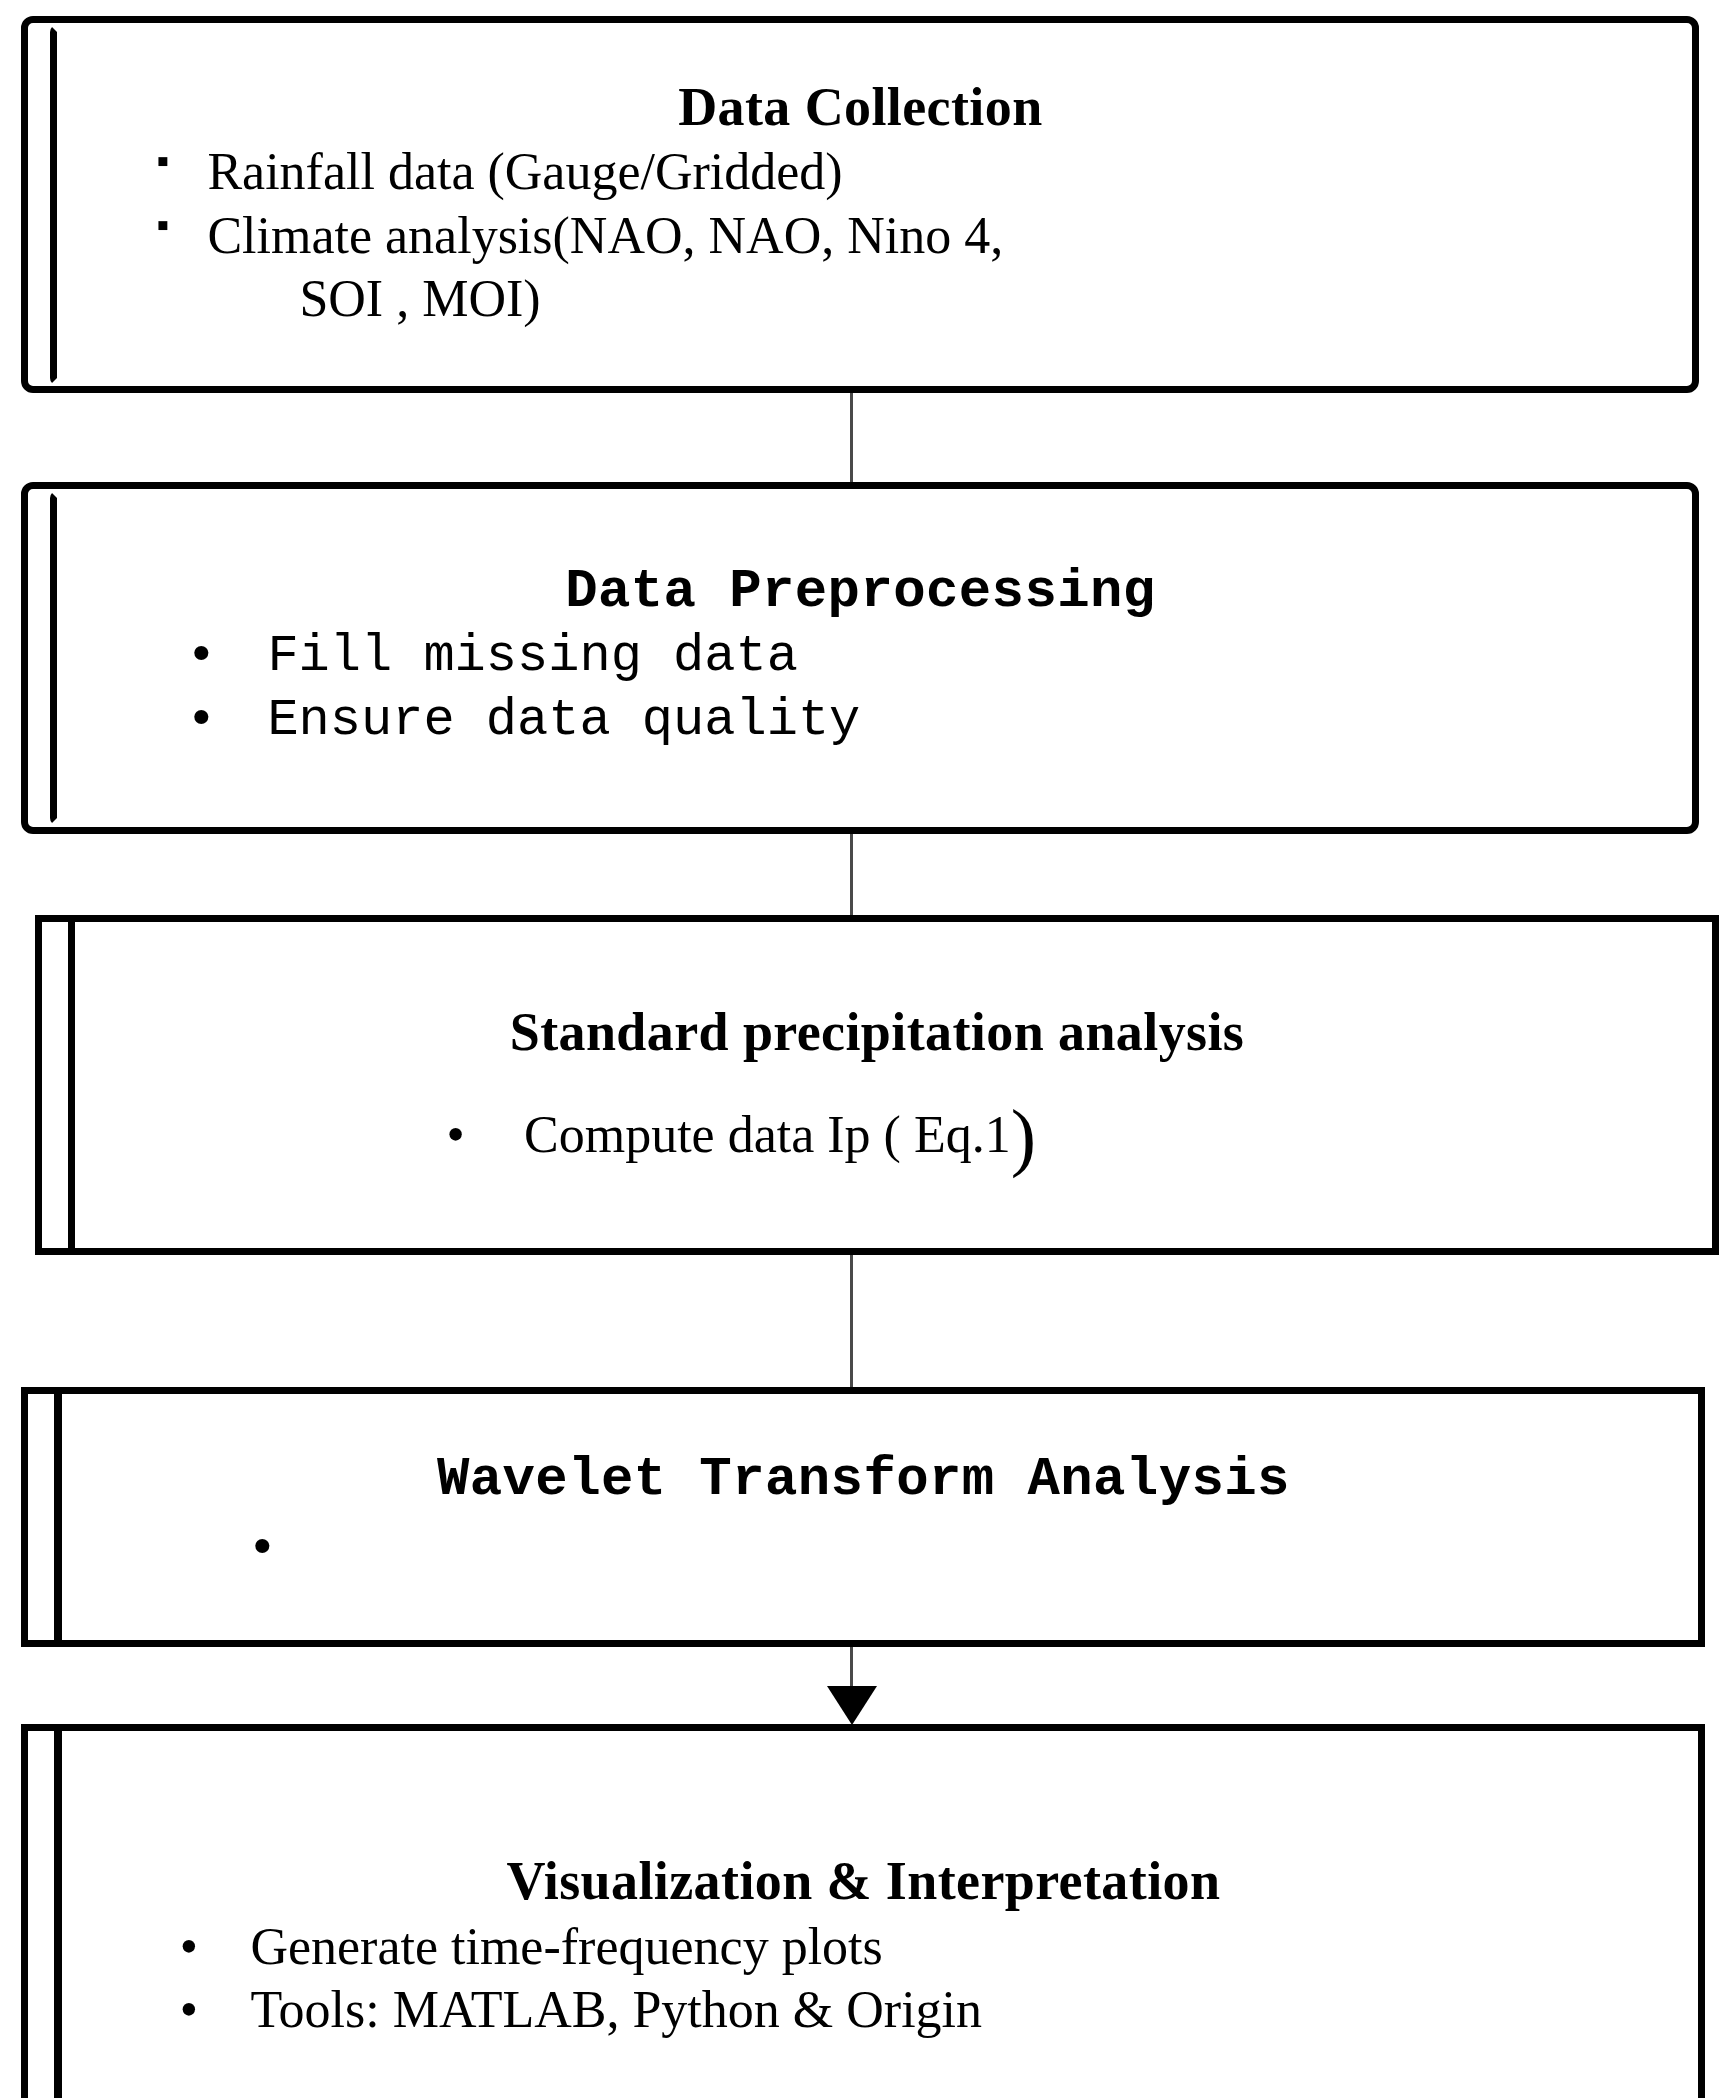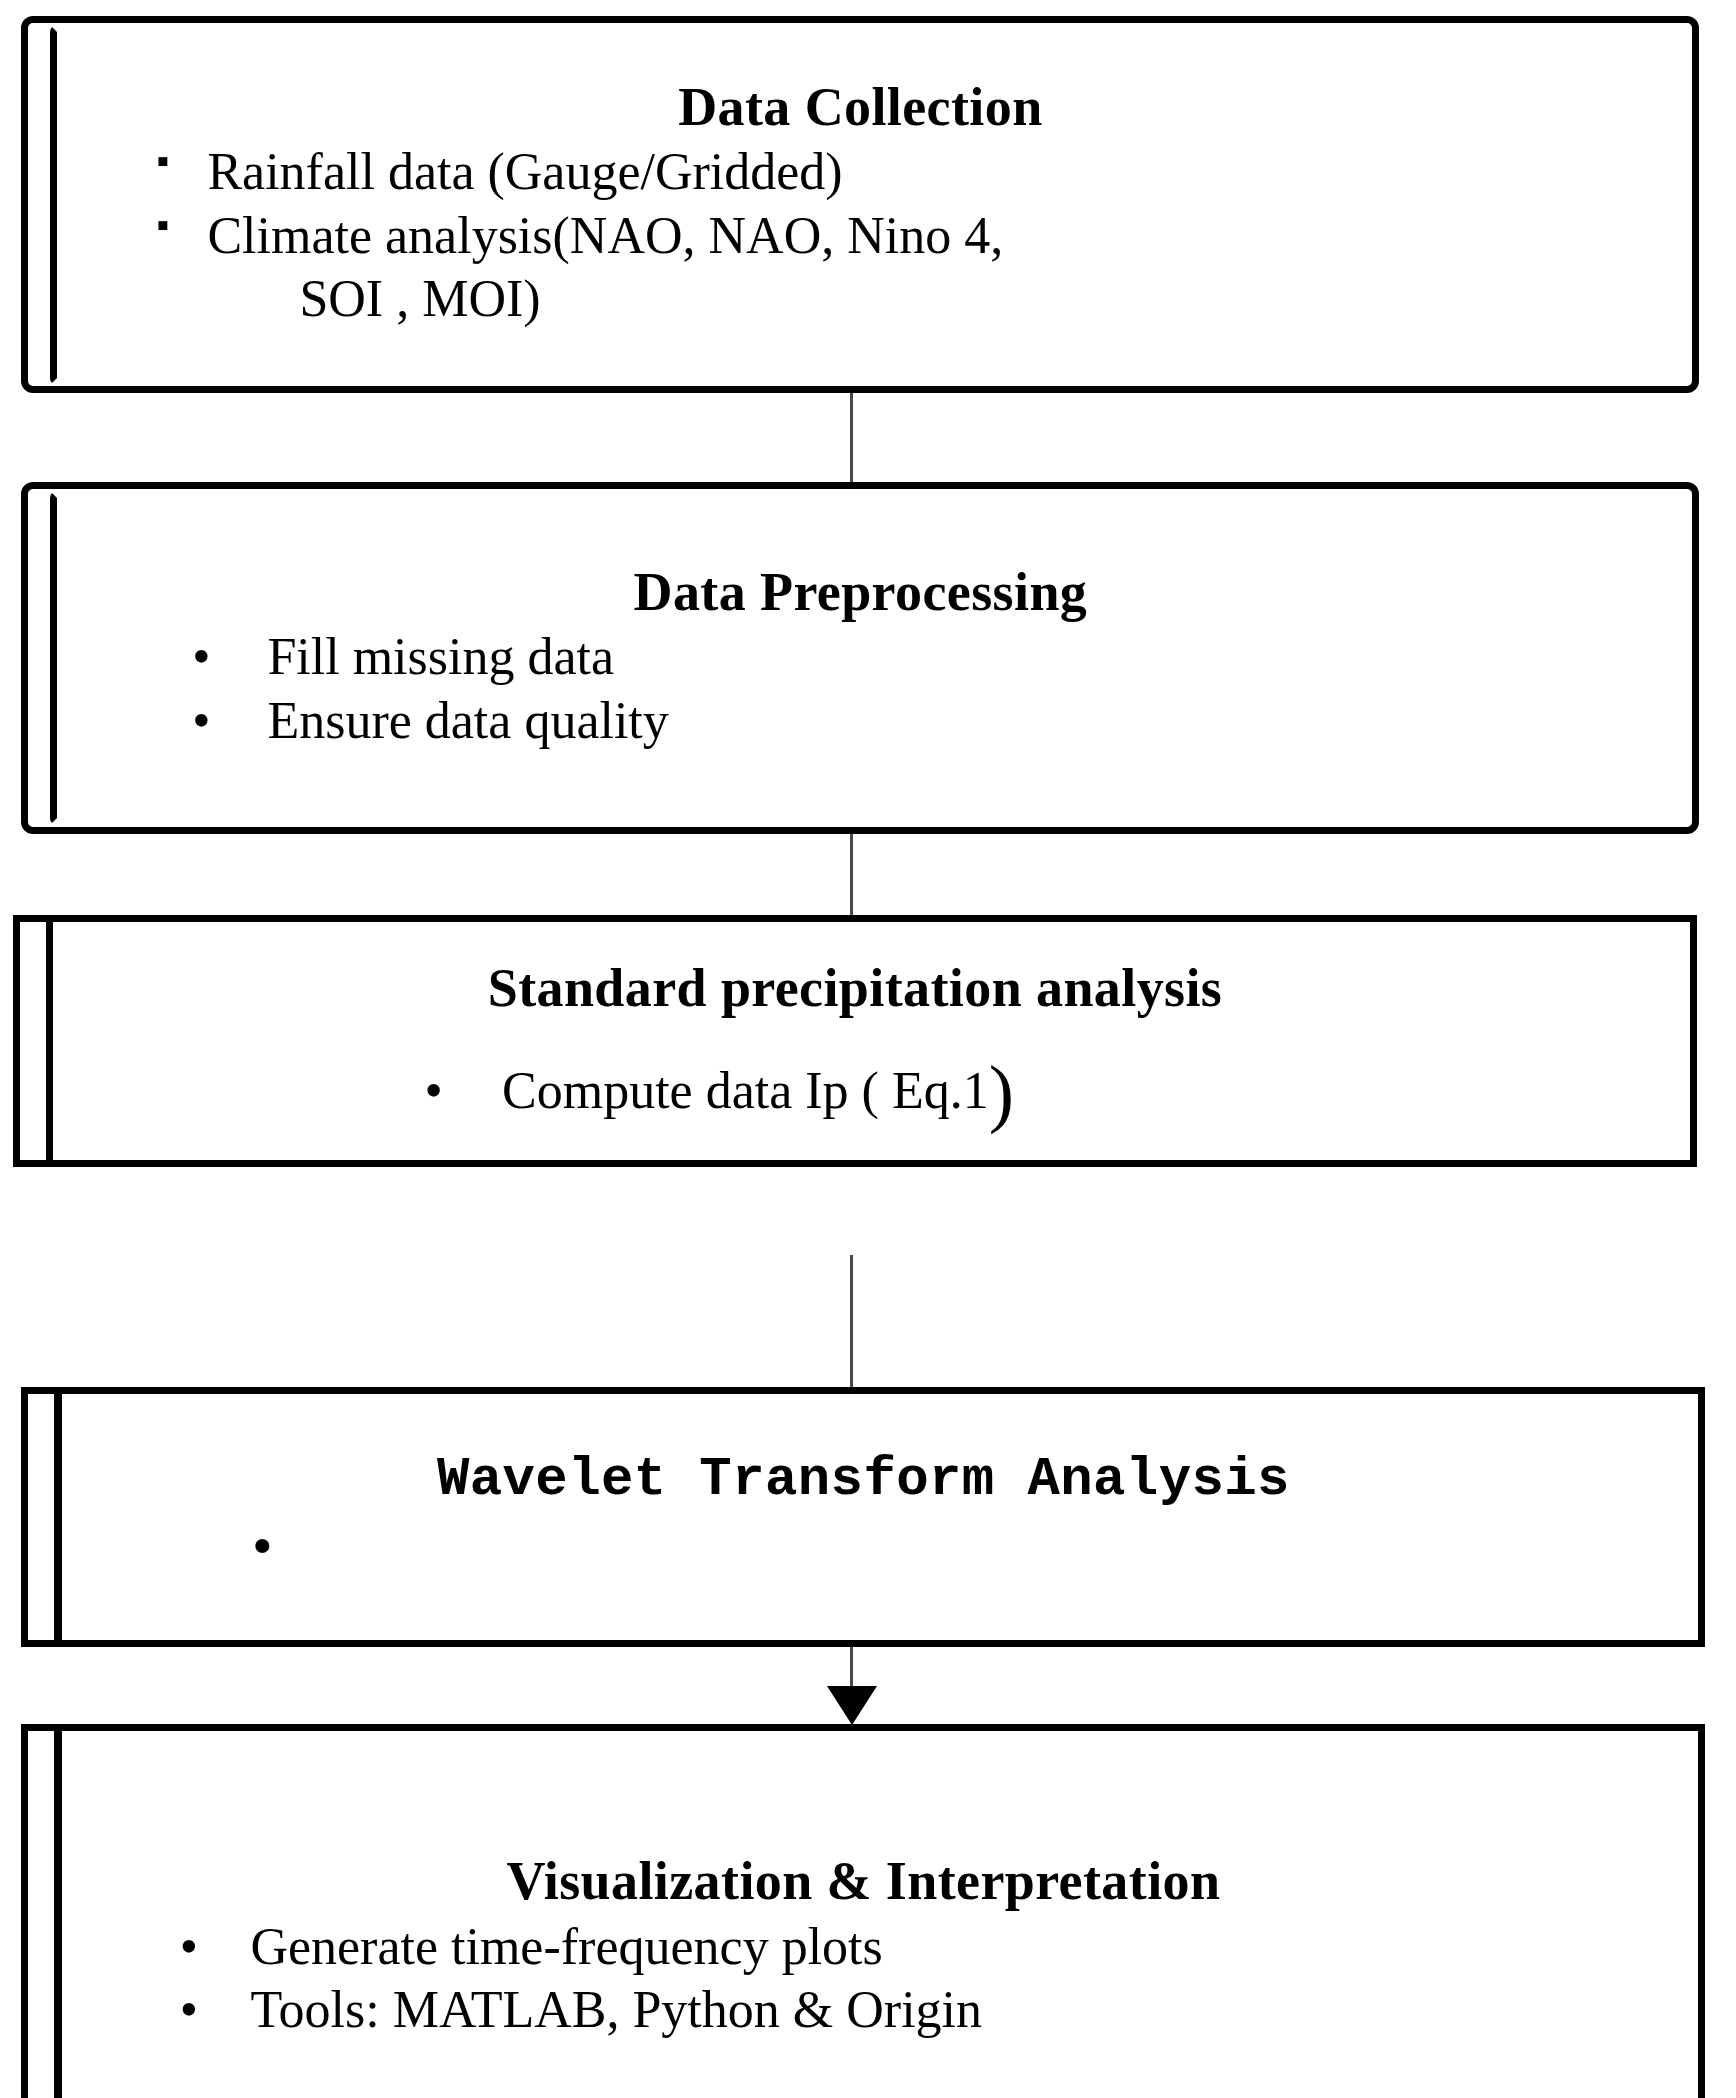--- a/index.html
+++ b/index.html
@@ -156,40 +156,40 @@
         </div>
         <div class="bullet-row" style="padding-left:271px;">
           <span class="bullet-text">SOI , MOI)</span>
         </div>
       </div>
     </div>
   </div>
 
   <div class="conn" style="left:850px; top:393px; height:90px;"></div>
 
-  <div class="node rounded" style="left:21.4px; top:482px; width:1678px; height:352px;">
+  <div class="node rounded" style="left:21.4px; top:482px; width:1678px; height:352px;font-family:Liberation Mono, monospace;">
     <span class="dbl"></span>
     <div class="node-inner">
       <div class="node-title">Data Preprocessing</div>
       <div class="bullets">
         <div class="bullet-row" style="padding-left:107px;">
           <span class="bullet-mark" style="width:132px;">•</span>
           <span class="bullet-text">Fill missing data</span>
         </div>
         <div class="bullet-row" style="padding-left:107px;">
           <span class="bullet-mark" style="width:132px;">•</span>
           <span class="bullet-text">Ensure data quality</span>
         </div>
       </div>
     </div>
   </div>
 
   <div class="conn" style="left:850px; top:834px; height:87px;"></div>
 
-  <div class="node" style="left:13px; top:915px; width:1684px; height:252px;">
+  <div class="node" style="left:35px; top:915px; width:1684px; height:340px;">
     <span class="dbl"></span>
     <div class="node-inner">
       <div class="node-title" style="margin-bottom:36px;">Standard precipitation analysis</div>
       <div class="bullets">
         <div class="bullet-row" style="padding-left:345px; align-items:baseline;">
           <span class="bullet-mark" style="width:137px;">•</span>
           <span class="bullet-text">Compute data Ip ( Eq.1</span>
           <span class="bullet-text" style="font-size:76px; line-height:0.8; position:relative; top:10px;">)</span>
         </div>
       </div>

